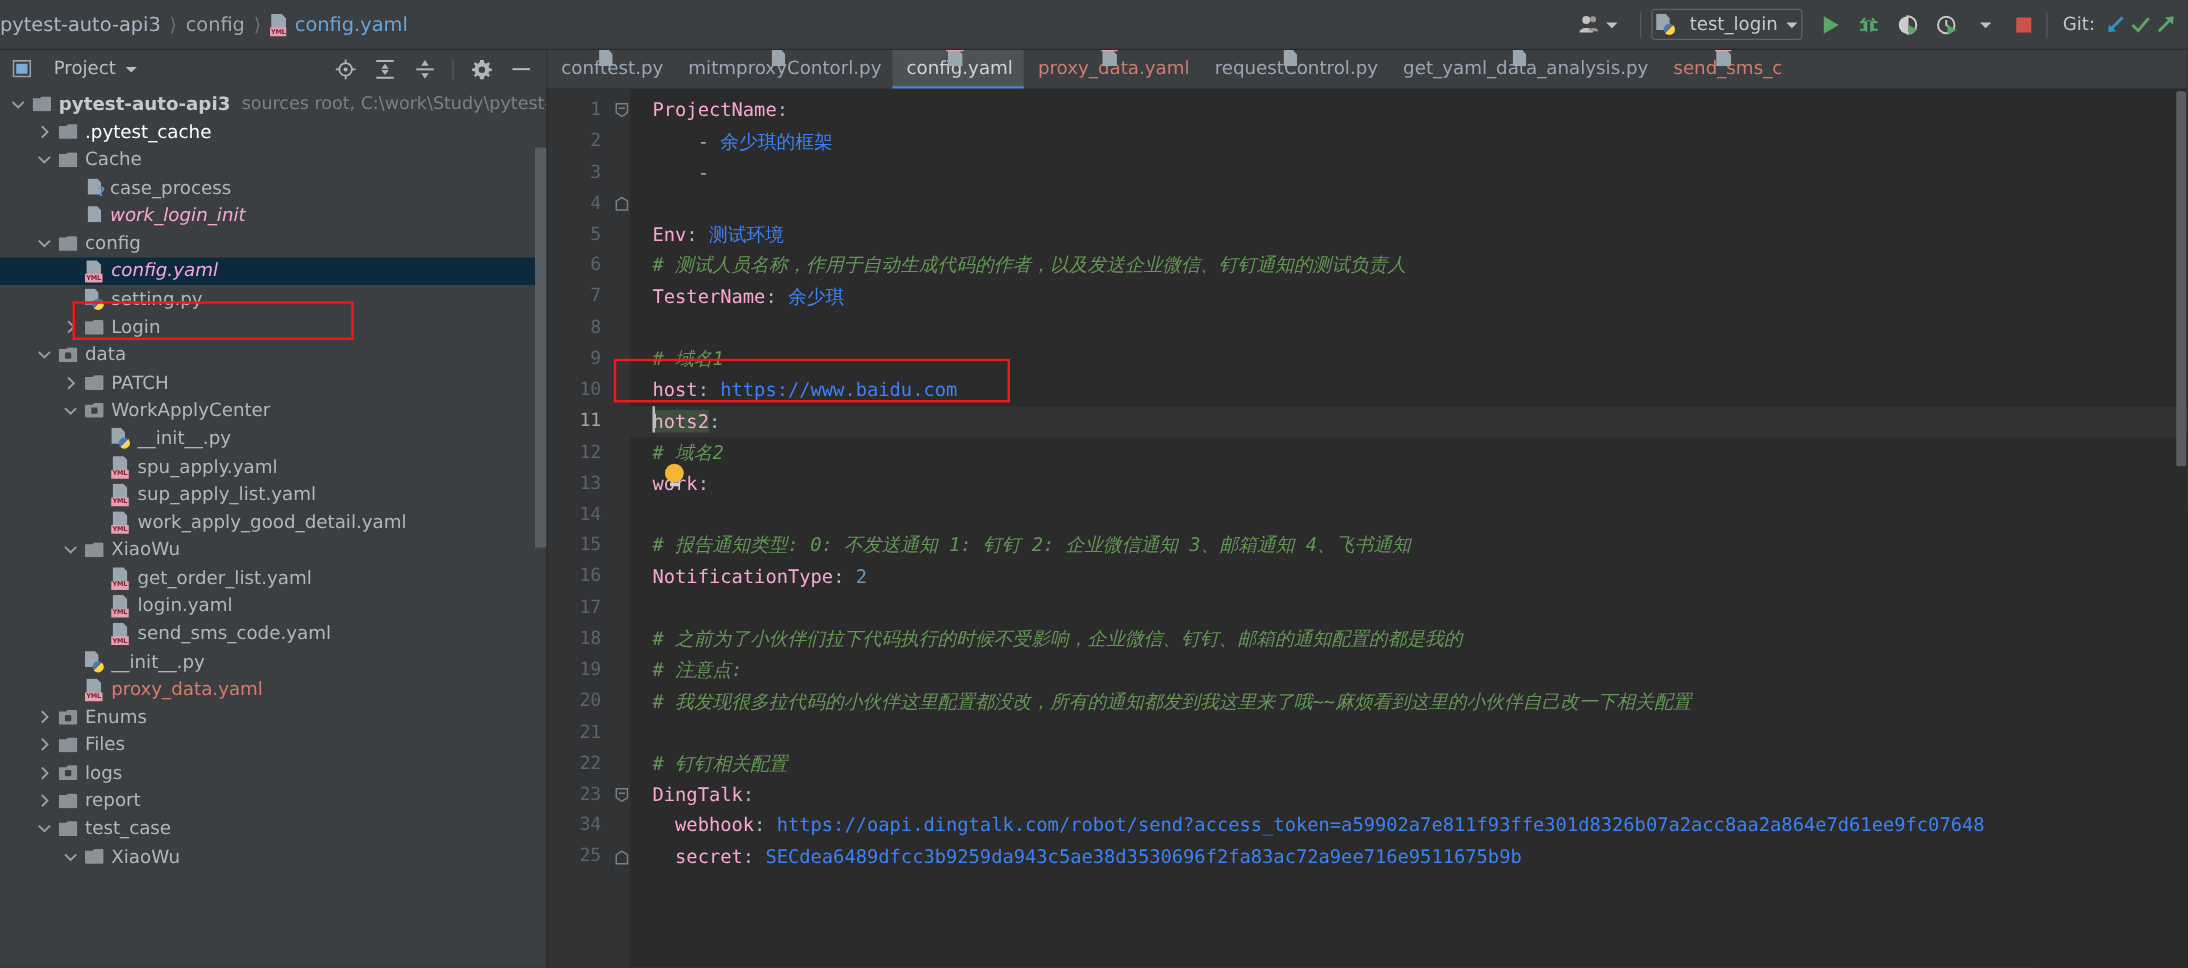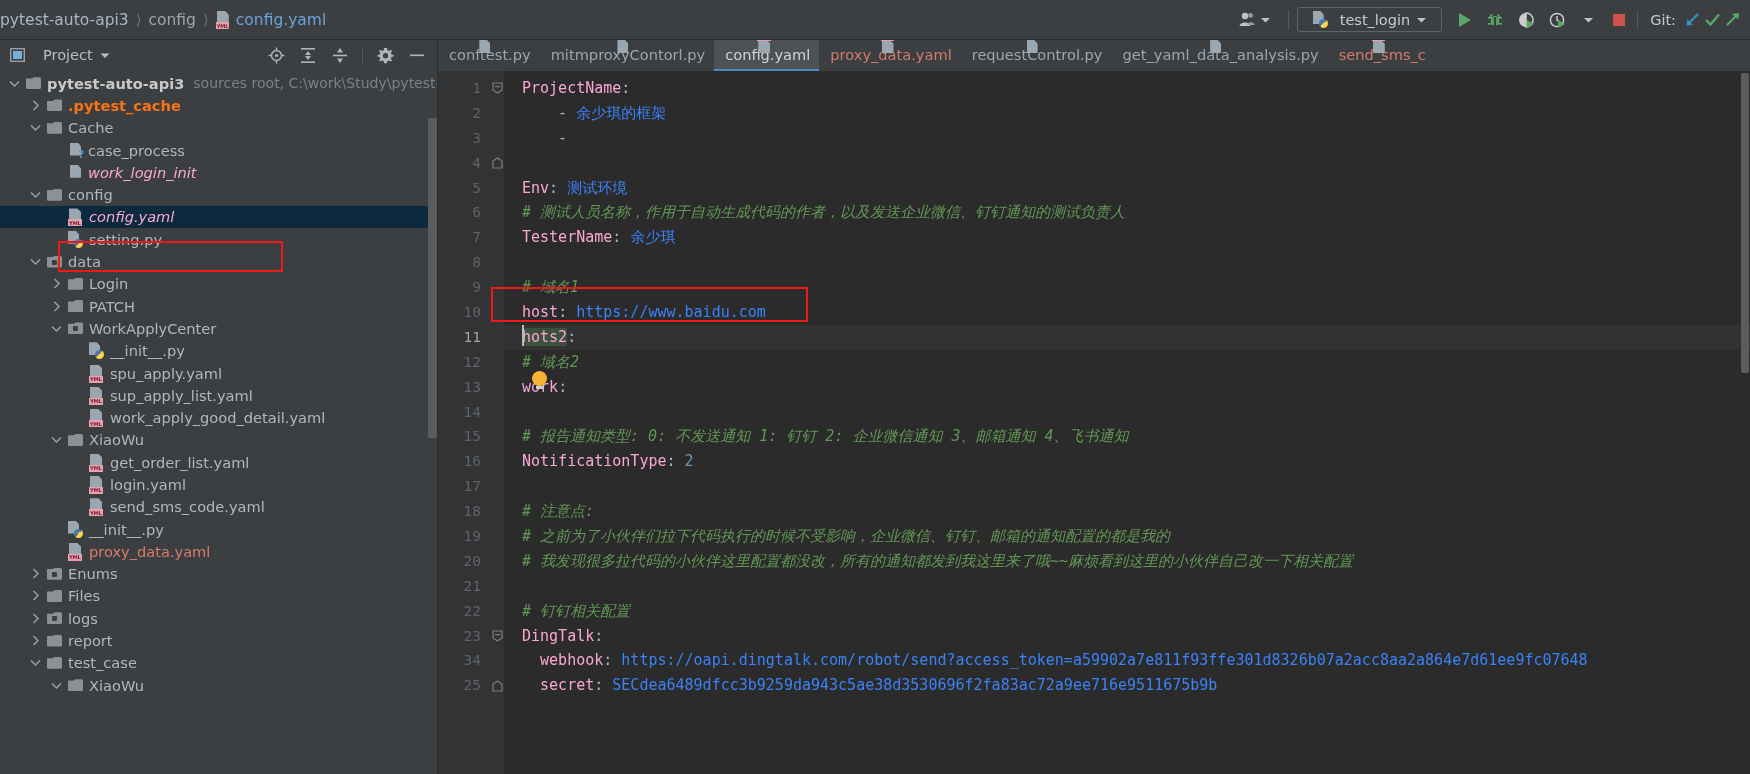--- a/index.html
+++ b/index.html
@@ -49,21 +49,21 @@
     border-radius: 50%;
     background: linear-gradient(135deg, #4b78a8 0 50%, #ffd248 50% 100%);
   }
 
   .topbar-right { margin-left: auto; display: flex; align-items: center; gap: 0px; padding-right: 8px; }
   .tb-user { display: flex; align-items: center; gap: 3px; padding: 0 10px; color: #c9c9c9; }
   .tb-div { width: 1px; height: 20px; background: #555a5d; margin: 0 8px; }
   .runcfg {
     display: flex; align-items: center; gap: 7px;
     border: 1px solid #5e6364; border-radius: 3px;
-    height: 25px; padding: 0 15px; color: #c6cbd0; font-size: 14.5px;
+    height: 25px; padding: 0 3px; color: #c6cbd0; font-size: 14.5px;
   }
   .runicons { display: flex; align-items: center; gap: 11px; margin-left: 12px; }
   .icon-btn { width: 20px; height: 20px; display: flex; align-items: center; justify-content: center; }
   .git-label { color: #c6c6c6; font-size: 14.5px; margin-left: 4px; margin-right: 6px; }
 
   
   .middle { flex: 1; display: flex; min-height: 0; }
 
   
   .project {
@@ -98,21 +98,21 @@
     background: #8a9197; border-radius: 1.5px;
     clip-path: polygon(0 12%, 40% 12%, 50% 0, 100% 0, 100% 100%, 0 100%);
   }
   .folder-ico.src::after {
     content: ""; position: absolute; left: 5px; top: 5px; width: 5px; height: 5px;
     background: #3c3f41; border-radius: 1px;
   }
   .lbl { color: #b2b7bd; }
   .lbl.bold { font-weight: bold; color: #c9c9c9; }
   .lbl.blue { color: #f9a8d4; font-style: italic; }
-  .lbl.olive { color: #f97316; font-weight: bold; }
+  .lbl.olive { color: #ffffff; }
   .lbl.red { color: #d97b6b; }
   .meta { color: #7d8185; margin-left: 9px; font-size: 14px; }
   .txt-ico { width: 15px; height: 15px; flex:0 0 15px; margin-right:5px; position: relative; }
   .txt-ico::before {
     content: ""; position: absolute; left: 2px; top: 0px; width: 11px; height: 13px;
     background: #9aa7b0; clip-path: polygon(0 0, 70% 0, 100% 28%, 100% 100%, 0 100%);
   }
   .q-ico::after {
     content: "?"; position: absolute; right: -1px; bottom: -2px; color:#5b9bd5;
     font-size: 10px; font-weight: bold; line-height: 10px;
@@ -406,40 +406,40 @@
             <span class="lbl blue">config.yaml</span>
           </div>
           <div class="row">
             <span class="spacer" style="width:50px"></span>
             <span class="arrow"></span>
             <span class="spacer" style="width:5px"></span>
             <span class="py-ico" style="margin-right:6px;vertical-align:-3px"></span>
             <span class="lbl">setting.py</span>
           </div>
           <div class="row">
+            <span class="spacer" style="width:50px"></span>
+            <span class="arrow">
+              <svg width="13" height="13" viewBox="0 0 13 13">
+                <path d="M4.5 2 L9 6.5 L4.5 11" fill="none" stroke="#9aa0a6" stroke-width="1.5"></path>
+              </svg>
+            </span>
+            <span class="spacer" style="width:5px"></span>
+            <span class="folder-ico"></span>
+            <span class="lbl">Login</span>
+          </div>
+          <div class="row">
             <span class="spacer" style="width:29px"></span>
             <span class="arrow">
               <svg width="13" height="13" viewBox="0 0 13 13">
                 <path d="M2 4.5 L6.5 9 L11 4.5" fill="none" stroke="#9aa0a6" stroke-width="1.5"></path>
               </svg>
             </span>
             <span class="spacer" style="width:5px"></span>
             <span class="folder-ico src"></span>
             <span class="lbl">data</span>
-          </div>
-          <div class="row">
-            <span class="spacer" style="width:50px"></span>
-            <span class="arrow">
-              <svg width="13" height="13" viewBox="0 0 13 13">
-                <path d="M4.5 2 L9 6.5 L4.5 11" fill="none" stroke="#9aa0a6" stroke-width="1.5"></path>
-              </svg>
-            </span>
-            <span class="spacer" style="width:5px"></span>
-            <span class="folder-ico"></span>
-            <span class="lbl">Login</span>
           </div>
           <div class="row">
             <span class="spacer" style="width:50px"></span>
             <span class="arrow">
               <svg width="13" height="13" viewBox="0 0 13 13">
                 <path d="M4.5 2 L9 6.5 L4.5 11" fill="none" stroke="#9aa0a6" stroke-width="1.5"></path>
               </svg>
             </span>
             <span class="spacer" style="width:5px"></span>
             <span class="folder-ico"></span>
@@ -728,22 +728,22 @@
             <div class="cline">&nbsp;</div>
             <div class="cline"><span class="c"># 域名1</span></div>
             <div class="cline"><span class="k">host</span><span class="p">: </span><span class="v">https://www.baidu.com</span></div>
             <div class="cline" style="background: rgb(50, 50, 50);"><span class="k hl">hots2</span><span class="p">:</span></div>
             <div class="cline"><span class="c"># 域名2</span></div>
             <div class="cline"><span class="k">work</span><span class="p">:</span></div>
             <div class="cline">&nbsp;</div>
             <div class="cline"><span class="c"># 报告通知类型: 0: 不发送通知 1: 钉钉 2: 企业微信通知 3、邮箱通知 4、飞书通知</span></div>
             <div class="cline"><span class="k">NotificationType</span><span class="p">: </span><span class="num">2</span></div>
             <div class="cline">&nbsp;</div>
+            <div class="cline"><span class="c"># 之前为了小伙伴们拉下代码执行的时候不受影响，企业微信、钉钉、邮箱的通知配置的都是我的</span></div>
             <div class="cline"><span class="c"># 注意点:</span></div>
-            <div class="cline"><span class="c"># 之前为了小伙伴们拉下代码执行的时候不受影响，企业微信、钉钉、邮箱的通知配置的都是我的</span></div>
             <div class="cline"><span class="c"># 我发现很多拉代码的小伙伴这里配置都没改，所有的通知都发到我这里来了哦~~麻烦看到这里的小伙伴自己改一下相关配置</span></div>
             <div class="cline">&nbsp;</div>
             <div class="cline"><span class="c"># 钉钉相关配置</span></div>
             <div class="cline"><span class="k">DingTalk</span><span class="p">:</span></div>
             <div class="cline"><span class="k">  webhook</span><span class="p">: </span><span class="v">https://oapi.dingtalk.com/robot/send?access_token=a59902a7e811f93ffe301d8326b07a2acc8aa2a864e7d61ee9fc07648</span></div>
             <div class="cline"><span class="k">  secret</span><span class="p">: </span><span class="v">SECdea6489dfcc3b9259da943c5ae38d3530696f2fa83ac72a9ee716e9511675b9b</span></div>
             <div class="caret" style="left:18px; top:254px; width:2px; height:21px;"></div>
           <div class="bulb" style="left:28px; top:300px;"></div>
         </div>
 

